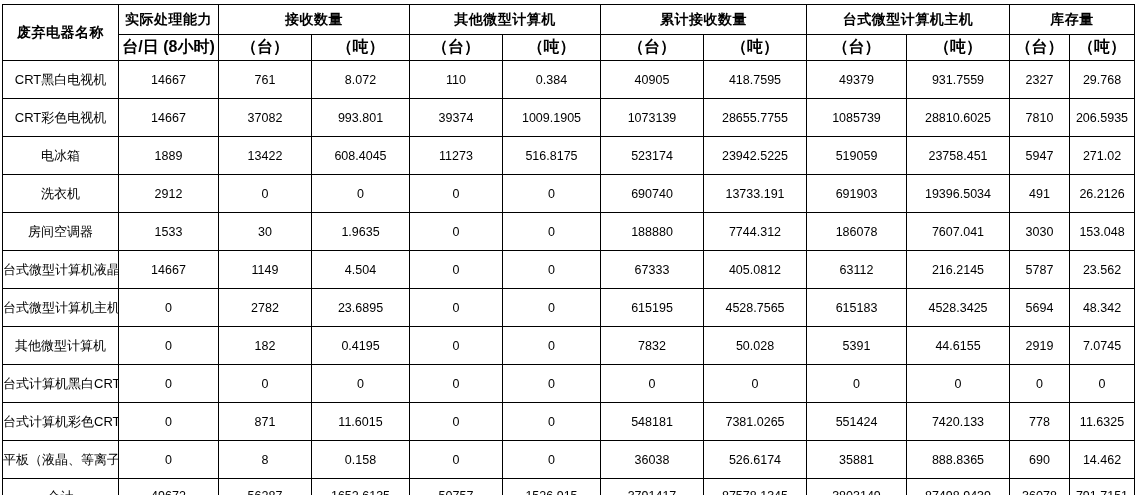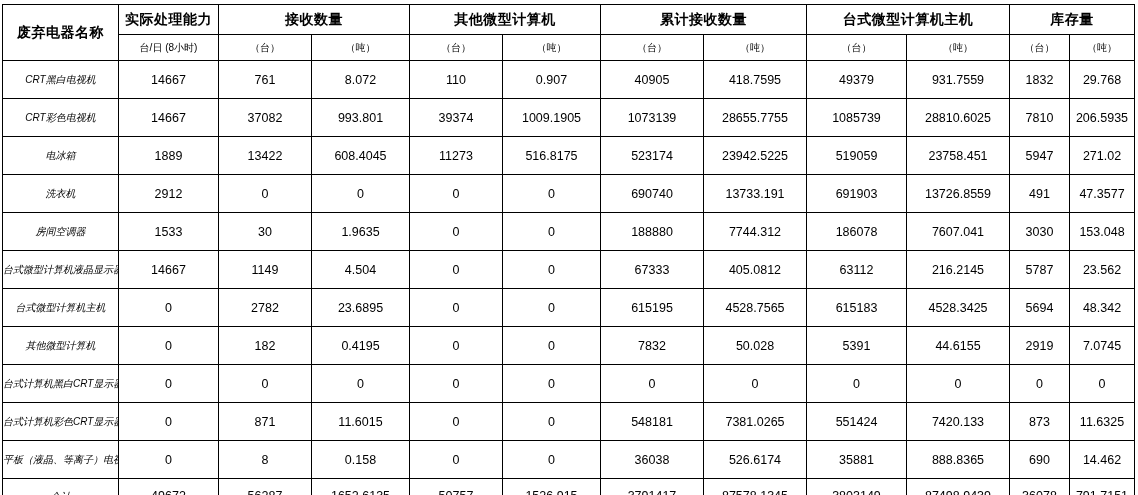--- a/index.html
+++ b/index.html
@@ -33,38 +33,38 @@
   }
   
   tr.hdr-top th {
     height: 29px;
     font-size: 14px;
     font-weight: bold;
     letter-spacing: 0.5px;
   }
   tr.hdr-sub th {
     height: 25px;
-    font-size: 10px;
+    font-size: 16px;
+    font-weight: bold;
   }
   th.rowhead-cell {
     font-size: 14px;
     font-weight: bold;
     letter-spacing: 0.5px;
   }
   
   tbody tr td {
     height: 37px;
     font-size: 12.5px;
   }
   td.namecell {
-    font-size: 10px;
+    font-size: 13px;
     line-height: 15px;
     white-space: normal;
     padding: 0 2px;
-    font-style: italic;
   }
   tbody tr.total td {
     height: 34px;
   }
   
   col.c0 { width: 116px; }
   col.c1 { width: 100px; }
   col.c2 { width: 93px; }
   col.c3 { width: 98px; }
   col.c4 { width: 93px; }
@@ -119,26 +119,26 @@
         <th>（吨）</th>
       </tr>
     </thead>
     <tbody>
       <tr>
         <td class="namecell">CRT黑白电视机</td>
         <td>14667</td>
         <td>761</td>
         <td>8.072</td>
         <td>110</td>
-        <td>0.907</td>
+        <td>0.384</td>
         <td>40905</td>
         <td>418.7595</td>
         <td>49379</td>
         <td>931.7559</td>
-        <td>1832</td>
+        <td>2327</td>
         <td>29.768</td>
       </tr>
       <tr>
         <td class="namecell">CRT彩色电视机</td>
         <td>14667</td>
         <td>37082</td>
         <td>993.801</td>
         <td>39374</td>
         <td>1009.1905</td>
         <td>1073139</td>
@@ -165,23 +165,23 @@
       <tr>
         <td class="namecell">洗衣机</td>
         <td>2912</td>
         <td>0</td>
         <td>0</td>
         <td>0</td>
         <td>0</td>
         <td>690740</td>
         <td>13733.191</td>
         <td>691903</td>
-        <td>13726.8559</td>
+        <td>19396.5034</td>
         <td>491</td>
-        <td>47.3577</td>
+        <td>26.2126</td>
       </tr>
       <tr>
         <td class="namecell">房间空调器</td>
         <td>1533</td>
         <td>30</td>
         <td>1.9635</td>
         <td>0</td>
         <td>0</td>
         <td>188880</td>
         <td>7744.312</td>
@@ -250,21 +250,21 @@
         <td class="namecell">台式计算机彩色CRT显示器</td>
         <td>0</td>
         <td>871</td>
         <td>11.6015</td>
         <td>0</td>
         <td>0</td>
         <td>548181</td>
         <td>7381.0265</td>
         <td>551424</td>
         <td>7420.133</td>
-        <td>873</td>
+        <td>778</td>
         <td>11.6325</td>
       </tr>
       <tr>
         <td class="namecell">平板（液晶、等离子）电视机</td>
         <td>0</td>
         <td>8</td>
         <td>0.158</td>
         <td>0</td>
         <td>0</td>
         <td>36038</td>

